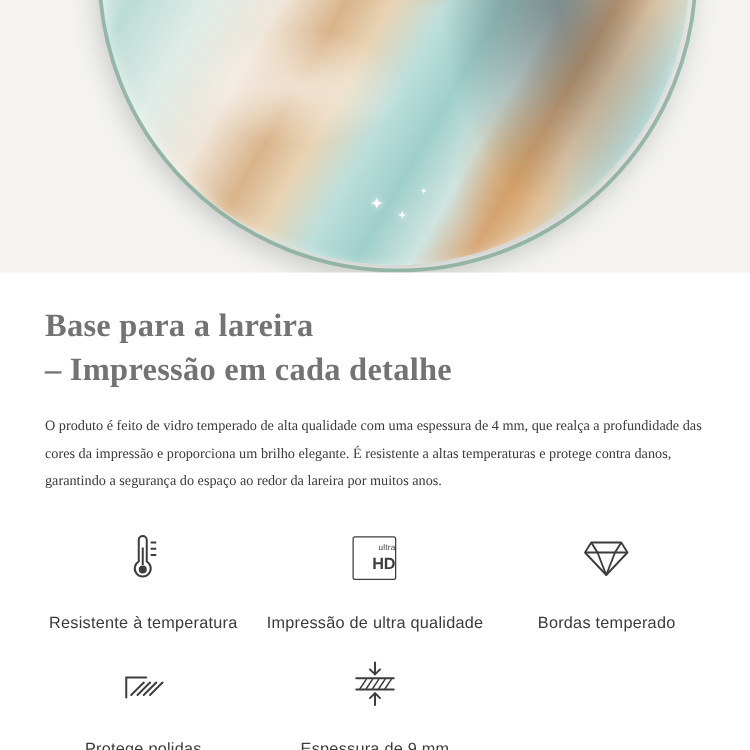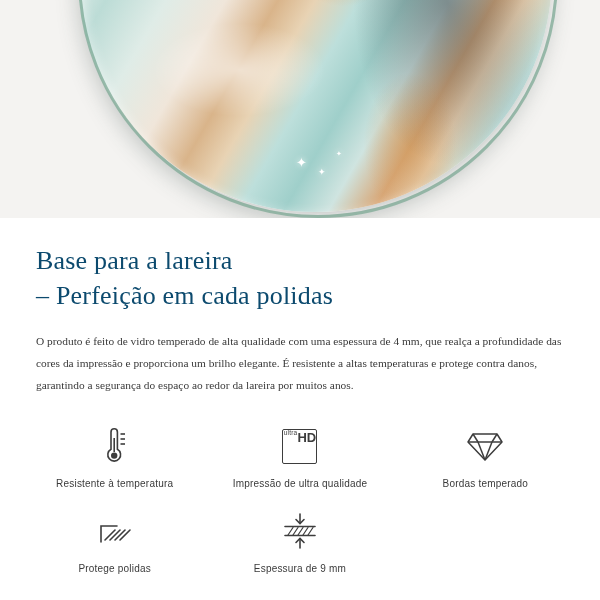--- a/index.html
+++ b/index.html
@@ -98,22 +98,22 @@
   .sparkle.s3 { left: 336px; top: 150px; font-size: 7px; }
 
   
   .content {
     padding: 26px 36px 0 36px;
   }
   .headline {
     font-family: "Liberation Serif", serif;
     font-size: 26px;
     line-height: 1.34;
-    color: #0c4a6e;
-    font-weight: 400;
+    color: #737373;
+    font-weight: 700;
     margin: 0 0 16px 0;
     letter-spacing: 0.2px;
   }
   .headline .line2 { display: block; }
   .body-text {
     font-family: Liberation Serif, serif;
     font-size: 11.4px;
     line-height: 1.95;
     color: #3a3a3a;
     margin: 0;
@@ -136,34 +136,34 @@
     padding: 4px 4px 6px 4px;
   }
   .feature-icon {
     height: 44px;
     display: flex;
     align-items: center;
     justify-content: center;
     color: #3d3d3d;
   }
   .feature-label {
-    margin-top: 10px;
-    font-size: 10px;
+    margin-top: 22px;
+    font-size: 13px;
     color: #3a3a3a;
     text-align: center;
     letter-spacing: 0.2px;
   }
   .hd-box {
     width: 33px;
     height: 33px;
     border: 1.6px solid #3d3d3d;
     border-radius: 2px;
     display: flex;
-    flex-direction: row;
-    align-items: flex-start;
+    flex-direction: column;
+    align-items: flex-end;
     justify-content: center;
     line-height: 1;
   }
   .hd-box .u {
     font-size: 6.5px;
     letter-spacing: 0.2px;
     color: #3d3d3d;
   }
   .hd-box .hd {
     font-size: 13px;
@@ -182,21 +182,21 @@
     <div class="glass-disc"></div>
     <div class="disc-edge"></div>
     <span class="sparkle s1">✦</span>
     <span class="sparkle s2">✦</span>
     <span class="sparkle s3">✦</span>
   </div>
 
   <div class="content">
     <h1 class="headline">
       <span>Base para a lareira</span>
-      <span class="line2">– Perfeição em cada polidas</span>
+      <span class="line2">– Impressão em cada detalhe</span>
     </h1>
     <p class="body-text">O produto é feito de vidro temperado de alta qualidade com uma espessura de 4 mm, que realça a profundidade das cores da impressão e proporciona um brilho elegante. É resistente a altas temperaturas e protege contra danos, garantindo a segurança do espaço ao redor da lareira por muitos anos.</p>
   </div>
 
   <div class="features">
 
     <div class="feature">
       <div class="feature-icon">
         <svg width="34" height="40" viewBox="0 0 34 40" fill="none" stroke="#3d3d3d" stroke-width="1.6">
           <path d="M13 6a3.2 3.2 0 0 1 6.4 0v17.2a6.4 6.4 0 1 1-6.4 0z"></path>

